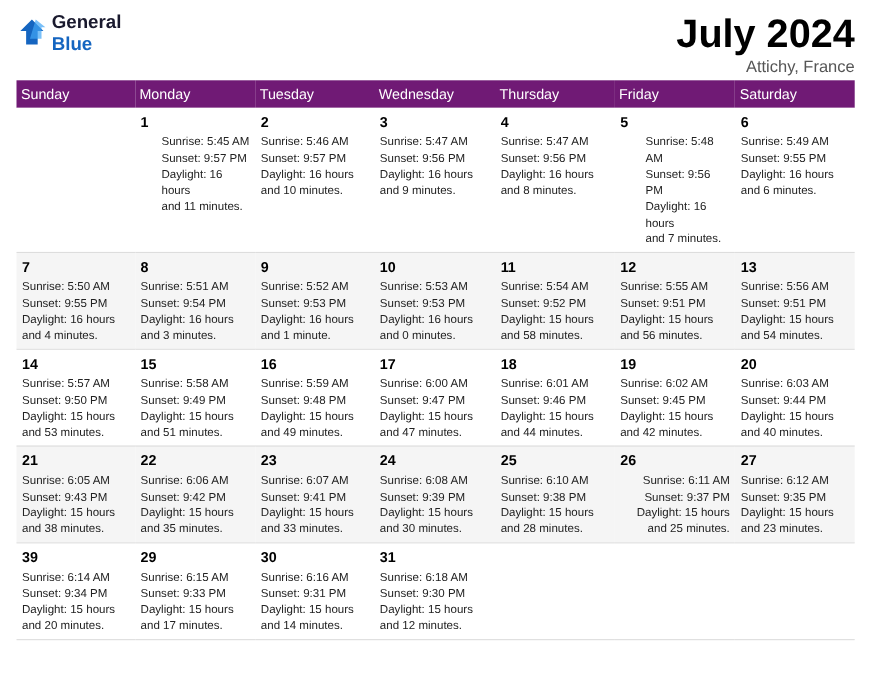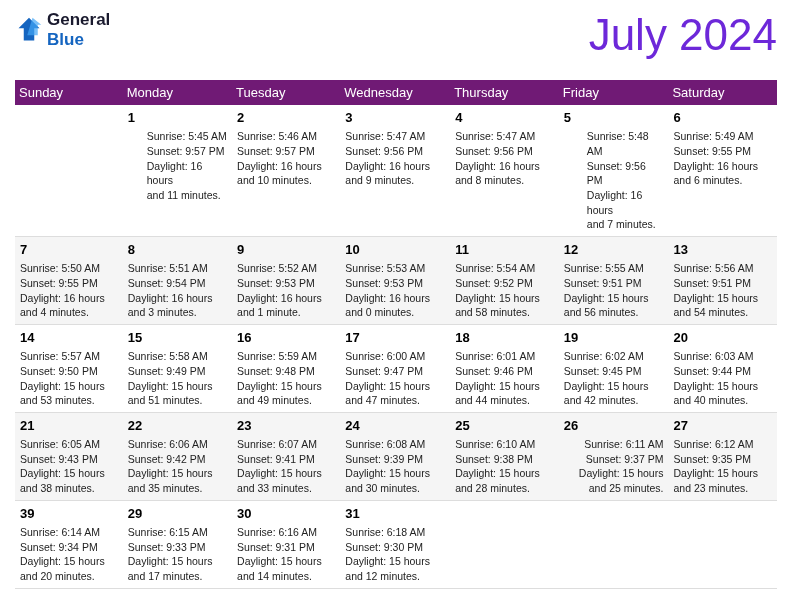--- a/index.html
+++ b/index.html
@@ -7,38 +7,38 @@
       font-family: Arial, sans-serif;
       background: #fff;
       width: 792px;
       min-height: 612px;
       padding: 10px 15px;
     }
     .header {
       display: flex;
       justify-content: space-between;
       align-items: flex-start;
-      margin-bottom: 20px;
+      margin-bottom: 4px;
     }
     .logo {
       display: flex;
       align-items: center;
       gap: 4px;
     }
     .logo-icon {
       width: 28px;
       height: 28px;
     }
     .title-block {
       text-align: right;
     }
     .month-title {
-      font-size: 44px;
-      color: #6d28d9;
-      font-weight: normal;
+      font-size: 36px;
+      color: #000000;
+      font-weight: bold;
     }
     .location {
       font-size: 15px;
       color: #555;
     }
     table {
       width: 100%;
       border-collapse: collapse;
       font-size: 11px;
     }
@@ -88,20 +88,21 @@
       <polygon points="16,2 28,14 22,14 22,28 10,28 10,14 4,14" fill="#1565c0"></polygon>
       <polygon points="20,2 30,10 26,10 26,22 14,22" fill="#42a5f5" opacity="0.7"></polygon>
     </svg>
     <div>
       <div style="font-size:17px;font-weight:bold;color:#1a1a2e;">General</div>
       <div style="font-size:17px;font-weight:bold;color:#1565c0;">Blue</div>
     </div>
   </div>
   <div class="title-block">
     <div class="month-title">July 2024</div>
+    <div class="location">Attichy, France</div>
   </div>
 </div>
 
 <table>
   <thead>
     <tr>
     <th>Sunday</th>
         <th>Monday</th>
         <th>Tuesday</th>
         <th>Wednesday</th>

